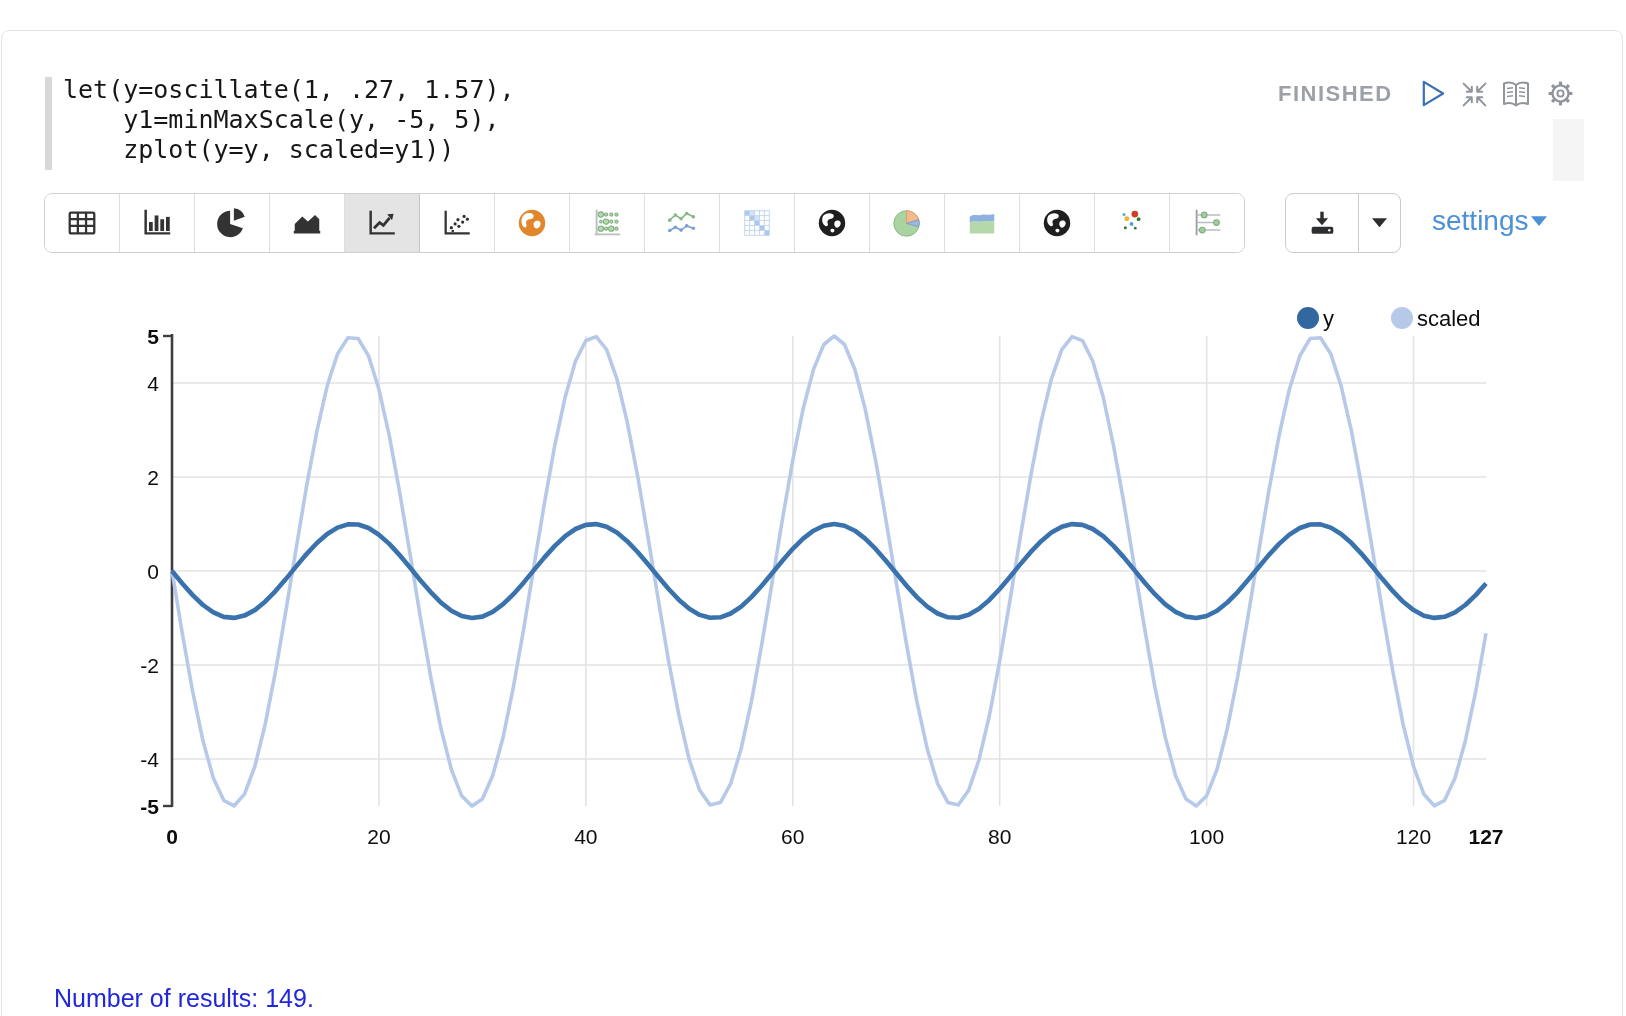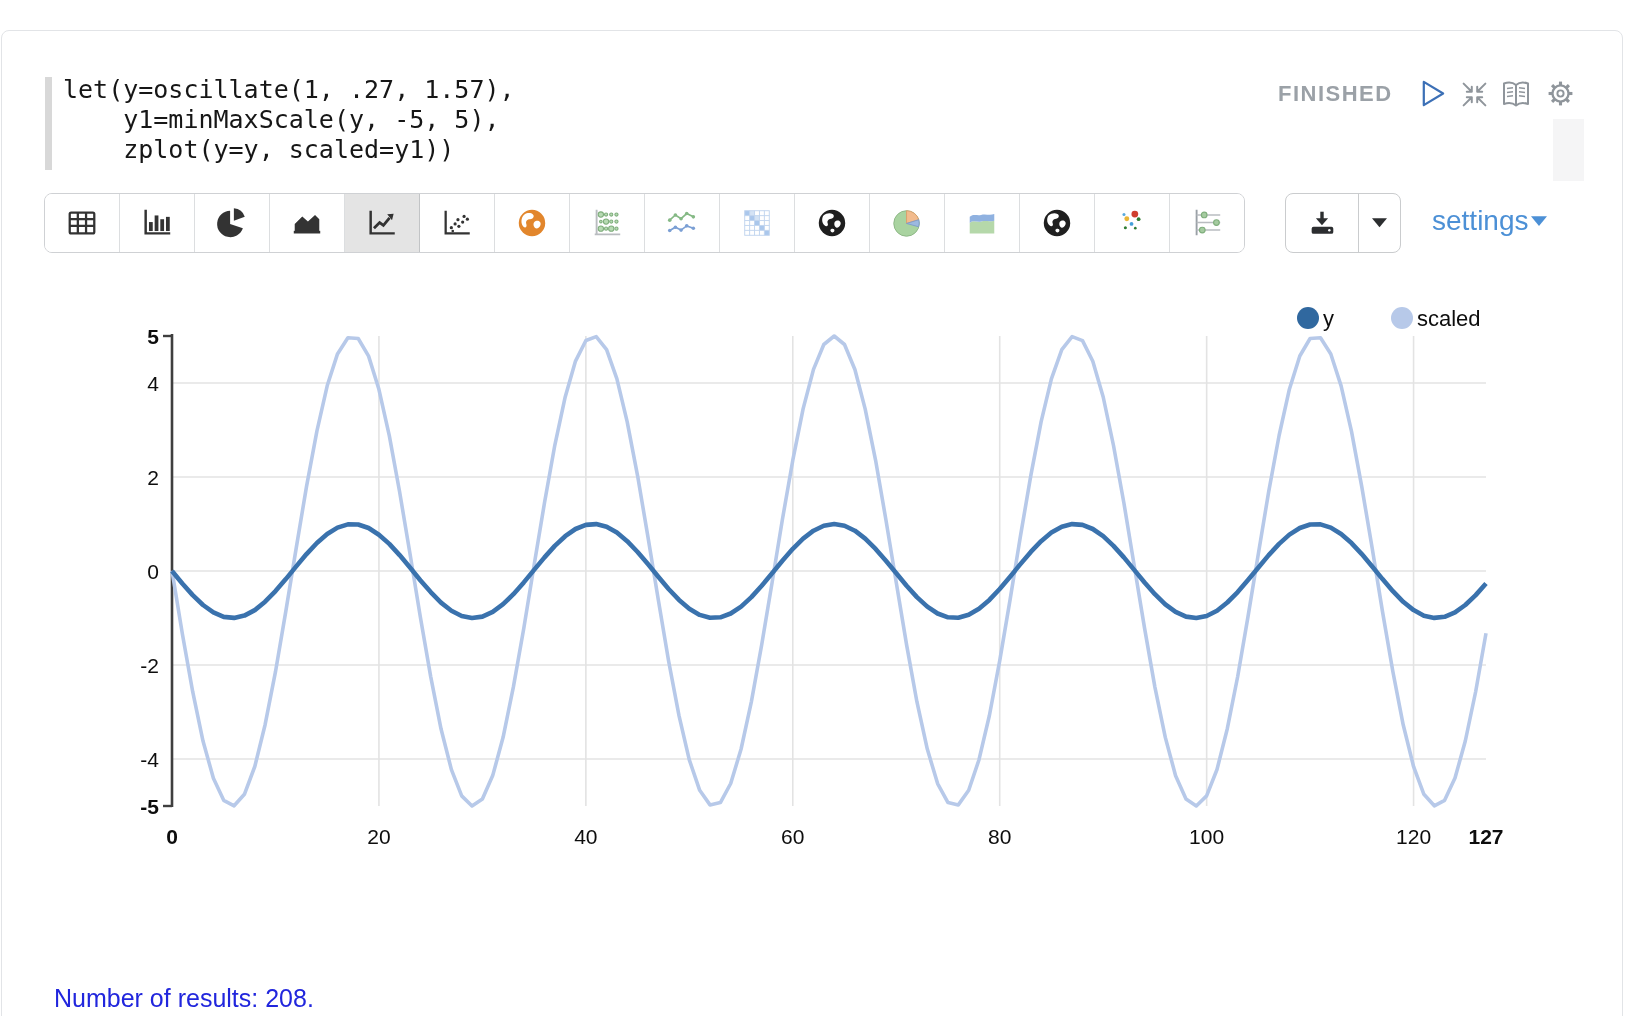--- a/index.html
+++ b/index.html
@@ -342,14 +342,14 @@
       <g>
         <circle cx="1306" cy="37" r="11" fill="#30689f"></circle>
         <text x="1321" y="45" font-size="22">y</text>
       </g>
       <g>
         <circle cx="1400" cy="37" r="11" fill="#b7c9e9"></circle>
         <text x="1415" y="45" font-size="22">scaled</text>
       </g>
     </svg>
 
-  <div class="results-count">Number of results: 208.</div>
+  <div class="results-count">Number of results: 149.</div>
 </div>
 
 </body></html>

